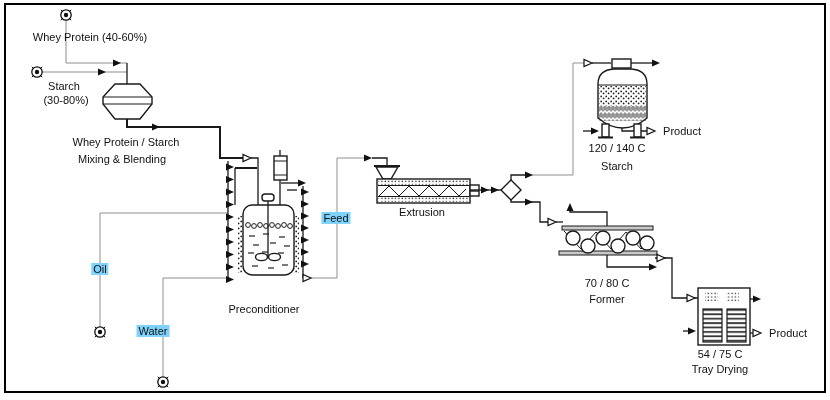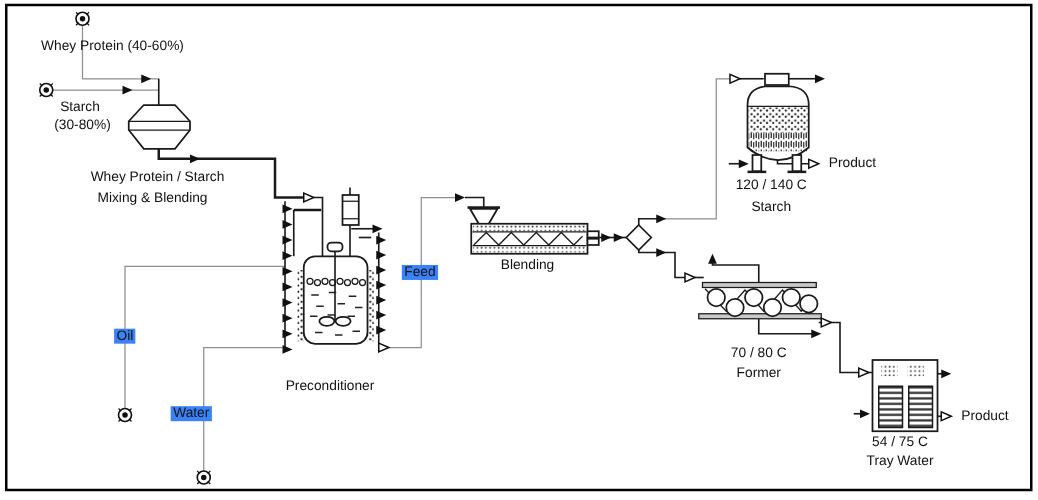--- a/index.html
+++ b/index.html
@@ -1,21 +1,21 @@
 <!DOCTYPE html>
 <html><head>
 <meta charset="utf-8">
 <style>
   html,body{margin:0;padding:0;background:#fff;}
   #stage{position:relative;width:830px;height:400px;background:#fff;overflow:hidden;
          font-family:Liberation Sans, sans-serif;padding-left:28px;}
   svg{position:absolute;left:0;top:0;}
   .lbl{position:absolute;transform:translate(-50%,-50%);font-size:11px;line-height:1.1;
        color:#111;white-space:nowrap;}
-  .lbl.bg{background:#3b82f6;padding:0 2px;}
+  .lbl.bg{background:#7dd3fc;padding:0 2px;}
   .ln{stroke:#1a1a1a;stroke-width:1.3;fill:none;}
   .lng{stroke:#8f8f8f;stroke-width:1;fill:none;}
   .th{stroke-width:2;}
   .eq{stroke:#1a1a1a;stroke-width:1.4;fill:#fff;}
   .eqthin{stroke:#1a1a1a;stroke-width:1;fill:none;}
   .af{fill:#111;stroke:none;}
   .ao{fill:#fff;stroke:#111;stroke-width:1.2;}
   .plate{fill:#c9c9c9;stroke:#1a1a1a;stroke-width:1;}
 </style>
 </head>
@@ -238,22 +238,22 @@
 
 <div class="lbl" style="left:90px;top:37px">Whey Protein  (40-60%)</div>
 <div class="lbl" style="left:64px;top:86px">Starch</div>
 <div class="lbl" style="left:66px;top:100px">(30-80%)</div>
 <div class="lbl" style="left:126px;top:142px">Whey Protein / Starch</div>
 <div class="lbl" style="left:122px;top:159px">Mixing &amp; Blending</div>
 <div class="lbl bg" style="left:100px;top:269px">Oil</div>
 <div class="lbl bg" style="left:153px;top:331px">Water</div>
 <div class="lbl" style="left:264px;top:309px">Preconditioner</div>
 <div class="lbl bg" style="left:336px;top:218px">Feed</div>
-<div class="lbl" style="left:422px;top:212px">Blending</div>
+<div class="lbl" style="left:422px;top:212px">Extrusion</div>
 <div class="lbl" style="left:617px;top:148px">120 / 140 C</div>
 <div class="lbl" style="left:617px;top:166px">Starch</div>
 <div class="lbl" style="left:682px;top:131px">Product</div>
 <div class="lbl" style="left:607px;top:283px">70 / 80 C</div>
 <div class="lbl" style="left:607px;top:299px">Former</div>
 <div class="lbl" style="left:720px;top:354px">54 / 75 C</div>
-<div class="lbl" style="left:720px;top:369px">Tray Water</div>
+<div class="lbl" style="left:720px;top:369px">Tray Drying</div>
 <div class="lbl" style="left:788px;top:333px">Product</div>
 </div>
 
 </body></html>

